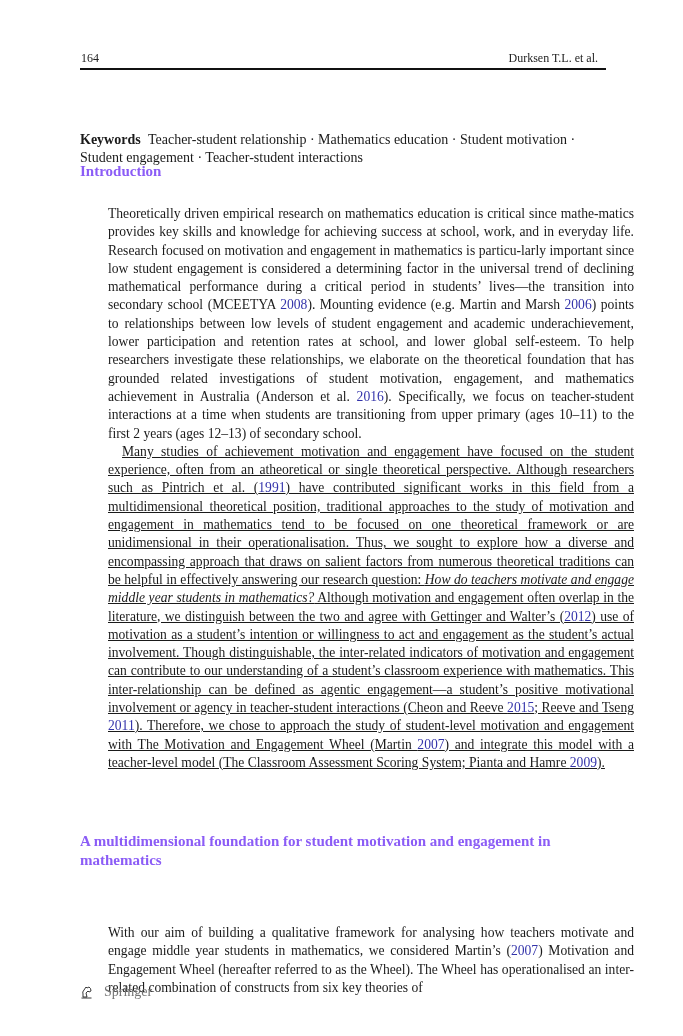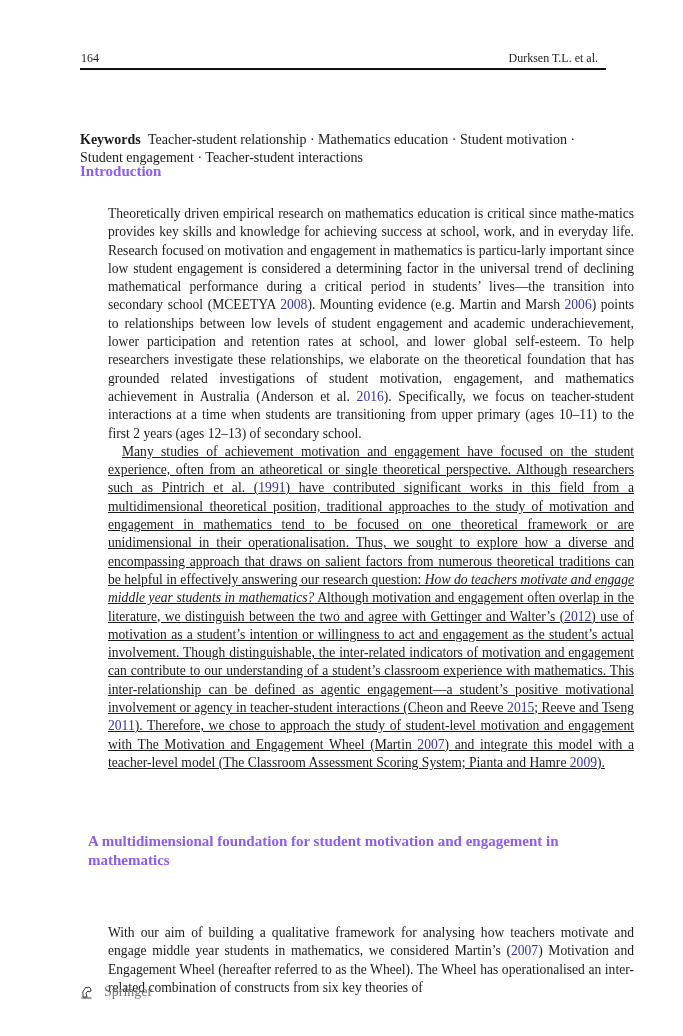--- a/index.html
+++ b/index.html
@@ -13,21 +13,21 @@
   .head-rule { position: absolute; top: 68px; left: 0; width: 526px; height: 2px; background: #111; }
   .keywords { position: absolute; top: 88px; left: 0; width: 526px; font-size: 14px; line-height: 18px; margin-top: 43px; }
   .keywords b { font-weight: bold; margin-right: 4px; }
   h2 { margin: 0; font-weight: bold; font-size: 15px; line-height: 19px; color: #8b5cf6; }
   .intro-title { position: absolute; top: 162px; left: 0; }
   .body-text { position: absolute; left: 0; width: 526px; font-size: 13.6px; line-height: 18.3px;
                text-align: justify; hyphens: manual; margin-left: 28px; }
   .body-text p { margin: 0; }
   .body-text p.indent { text-indent: 14px; text-decoration: underline; }
   .p1 { top: 205px; }
-  .sec2-title { position: absolute; top: 832px; left: 0; width: 526px; margin-left: 8px; }
+  .sec2-title { position: absolute; top: 832px; left: 0; width: 526px; }
   .p3 { top: 924px; }
   .cite { color: #3333aa; }
   .q { font-style: italic; }
   .footer { position: absolute; top: 984px; left: 0; font-size: 14px; line-height: 16px; color: #737373;
             display: flex; align-items: center; gap: 11px; }
   .footer svg { width: 13px; height: 14px; }
 </style>
 </head>
 <body>
 

